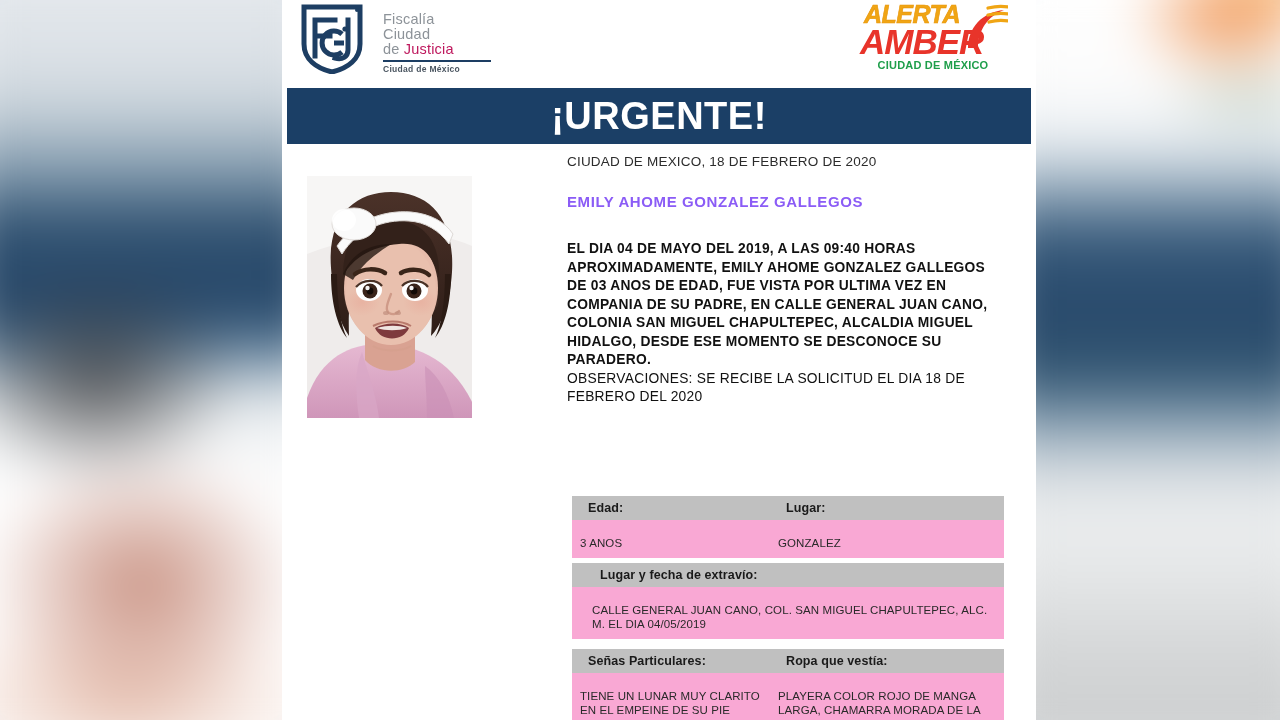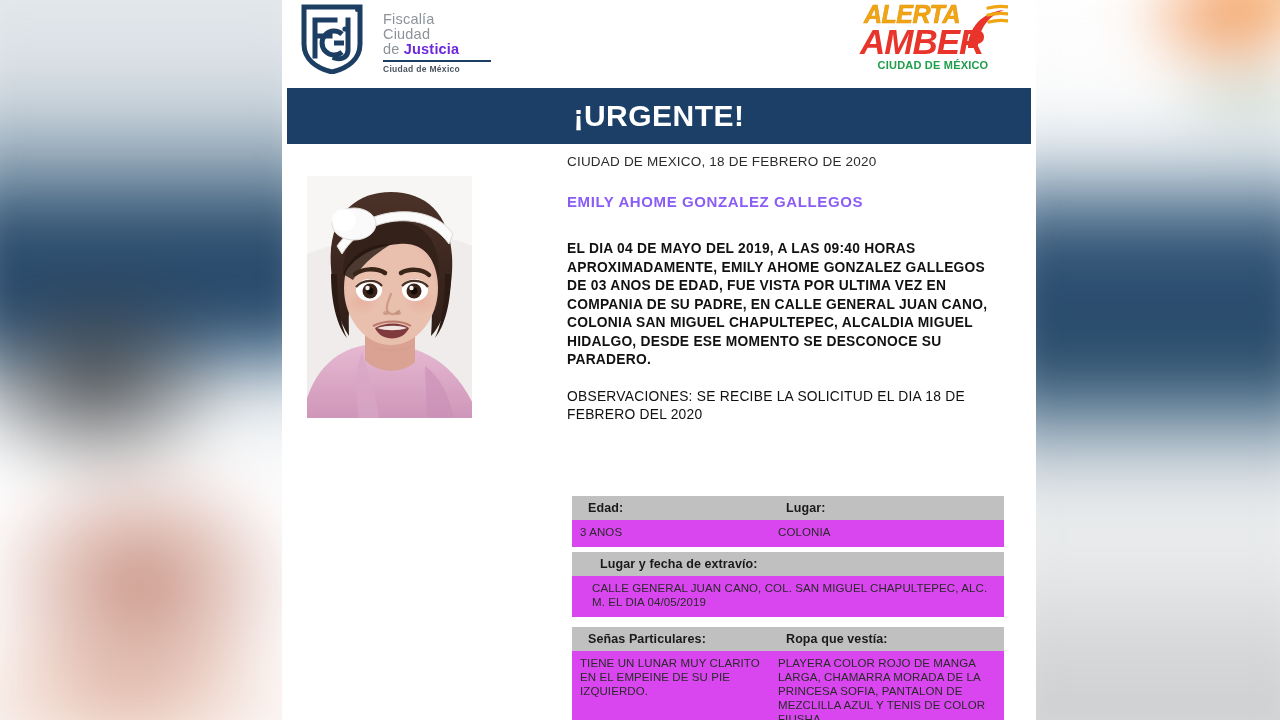--- a/index.html
+++ b/index.html
@@ -93,21 +93,21 @@
     position: absolute;
     left: 19px; top: 4px;
     display: flex; align-items: flex-start; gap: 20px;
   }
   .fgj-shield { width: 62px; height: 70px; flex: 0 0 auto; }
   .fgj-words { padding-top: 8px; }
   .fgj-line {
     font-size: 14.5px; line-height: 15px;
     color: #8d9399; letter-spacing: .2px;
   }
-  .fgj-line .justicia { color: #6d28d9; font-weight: bold; }
+  .fgj-line .justicia { color: #be185d; font-weight: normal; }
   .fgj-rule {
     margin: 3px 0 2px 0;
     width: 108px; height: 1.5px; background: #1d3e63;
   }
   .fgj-city {
     font-size: 8.5px; color: #4a5560; letter-spacing: .3px;
     font-weight: bold;
   }
 
   
@@ -142,21 +142,21 @@
   
   .urgente-banner {
     position: absolute;
     left: 5px; top: 88px;
     width: 744px; height: 56px;
     background: #1b3f66;
     display: flex; align-items: center; justify-content: center;
   }
   .urgente-text {
     color: #ffffff;
-    font-size: 30px;
+    font-size: 38px;
     font-weight: bold;
     letter-spacing: .5px;
   }
 
   
   .poster-body { position: absolute; left: 0; top: 144px; width: 754px; }
 
   .photo-frame {
     position: absolute;
     left: 25px; top: 32px;
@@ -174,21 +174,20 @@
     font-size: 13.5px; color: #2c2c2c; letter-spacing: .2px;
     margin-bottom: 24px;
   }
   .child-name {
     font-size: 15px; font-weight: bold; color: #8b5cf6;
     letter-spacing: .6px; margin-bottom: 30px;
   }
   .narrative {
     font-size: 13.8px; font-weight: bold; color: #111111;
     line-height: 18.5px; letter-spacing: .25px;
-    margin-bottom: 18px;
   }
   .observations {
     font-size: 13.8px; font-weight: normal; color: #111111;
     line-height: 18.5px; letter-spacing: .25px;
   }
 
   
   .details-table {
     position: absolute;
     left: 290px; top: 352px;
@@ -198,22 +197,22 @@
     background: #c0c0c0;
     display: flex;
     padding: 5px 8px 5px 16px;
   }
   .row-head .cell {
     font-size: 12.5px; font-weight: bold; color: #1a1a1a;
     letter-spacing: .1px;
   }
   .row-body {
     display: flex;
-    padding: 5px 8px 8px 8px;
-    background: #d946ef;
+    padding: 16px 8px 8px 8px;
+    background: #f9a8d4;
   }
   .row-body .cell {
     font-size: 11.5px; color: #2a2a2a;
     line-height: 14px; letter-spacing: .1px;
   }
   .c-half-a { width: 198px; flex: 0 0 198px; }
   .c-half-b { width: 222px; flex: 0 0 222px; }
   .c-full   { width: 100%; margin-left: 12px; }
   .spacer-4 { height: 5px; background: #ffffff; }
   .spacer-8 { height: 10px; background: #ffffff; }
@@ -358,21 +357,21 @@
       </div>
 
       <div class="details-table">
 
         <div class="row-head">
           <div class="cell c-half-a">Edad:</div>
           <div class="cell c-half-b">Lugar:</div>
         </div>
         <div class="row-body">
           <div class="cell c-half-a">3 ANOS</div>
-          <div class="cell c-half-b">COLONIA</div>
+          <div class="cell c-half-b">GONZALEZ</div>
         </div>
 
         <div class="spacer-4"></div>
 
         <div class="row-head">
           <div class="cell c-full">Lugar y fecha de extravío:</div>
         </div>
         <div class="row-body">
           <div class="cell c-full">CALLE GENERAL JUAN CANO, COL. SAN MIGUEL CHAPULTEPEC, ALC. M. EL DIA 04/05/2019</div>
         </div>

